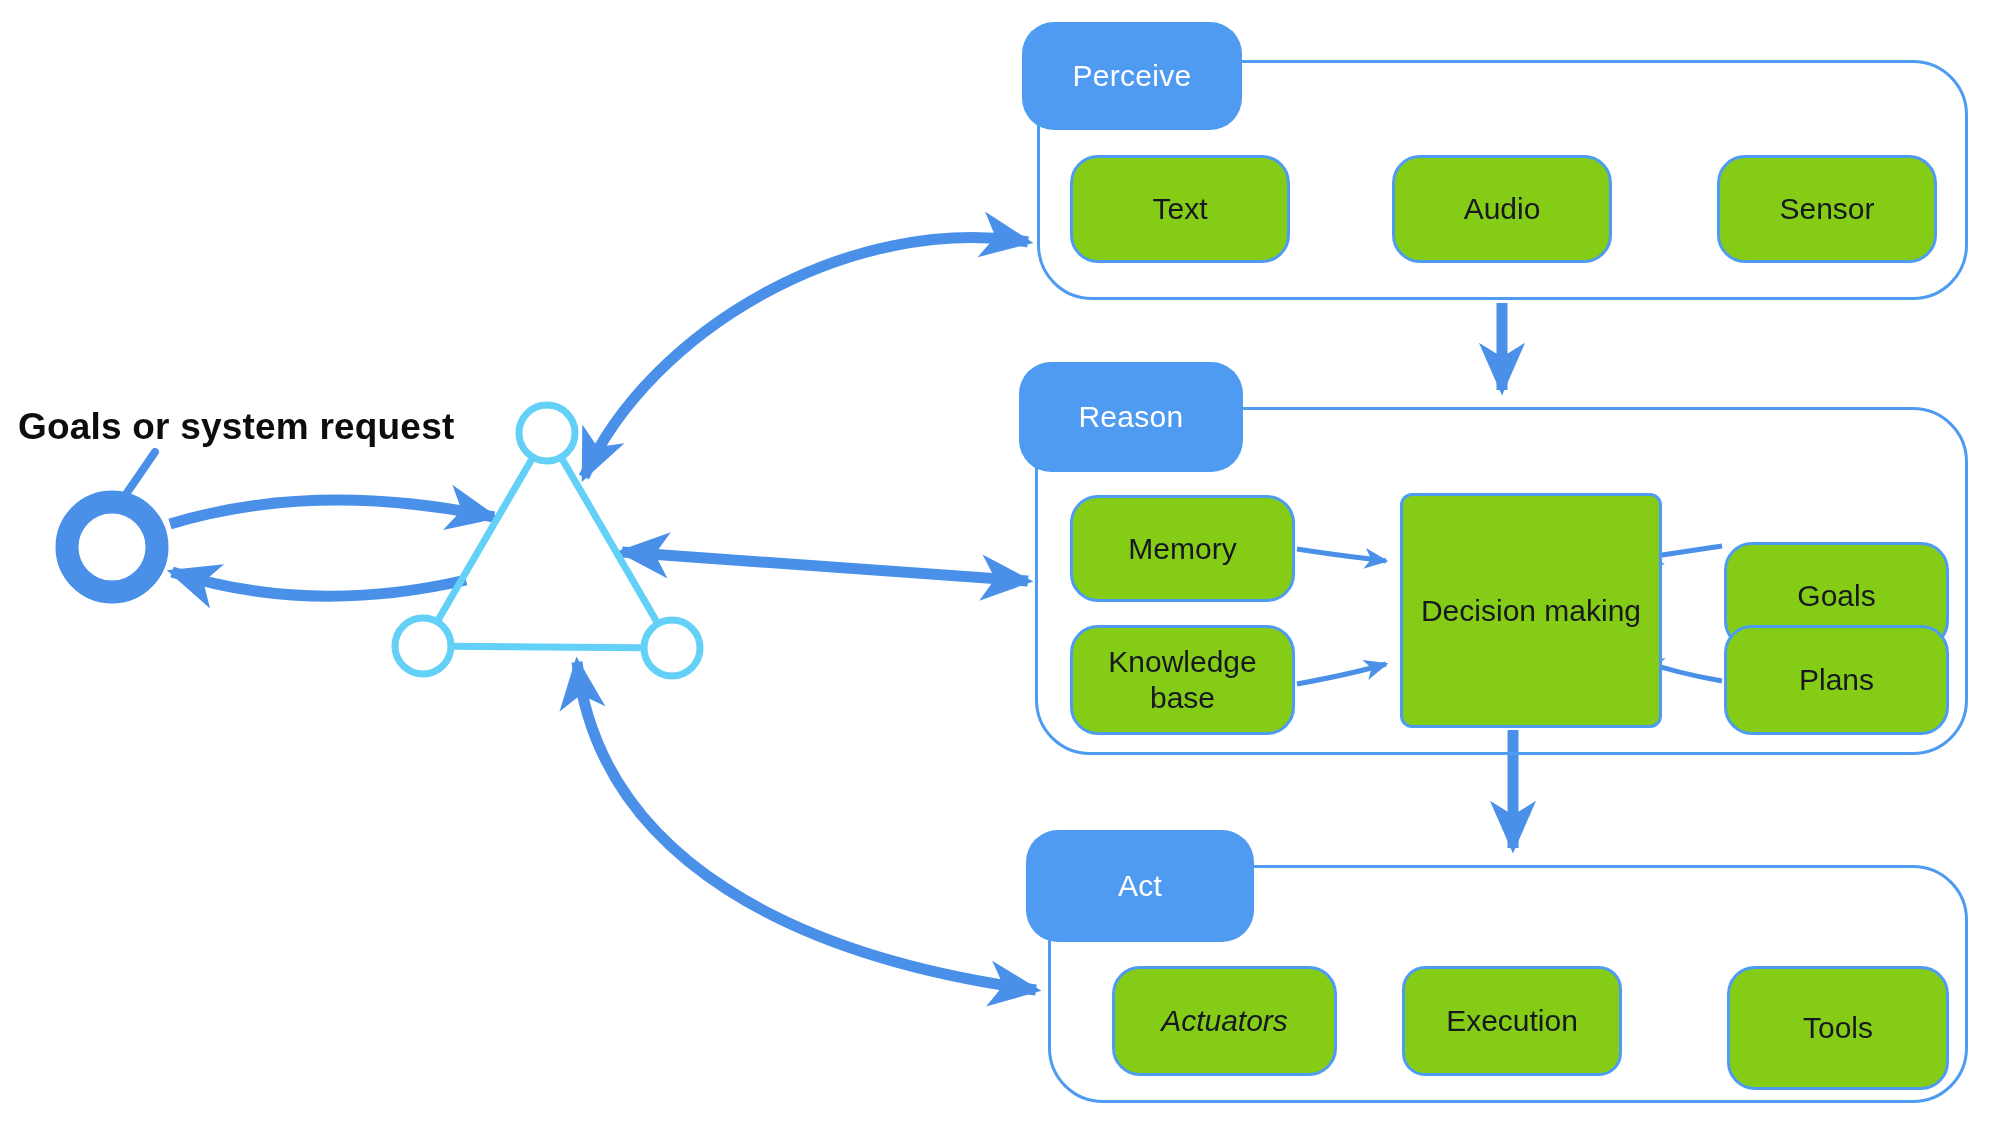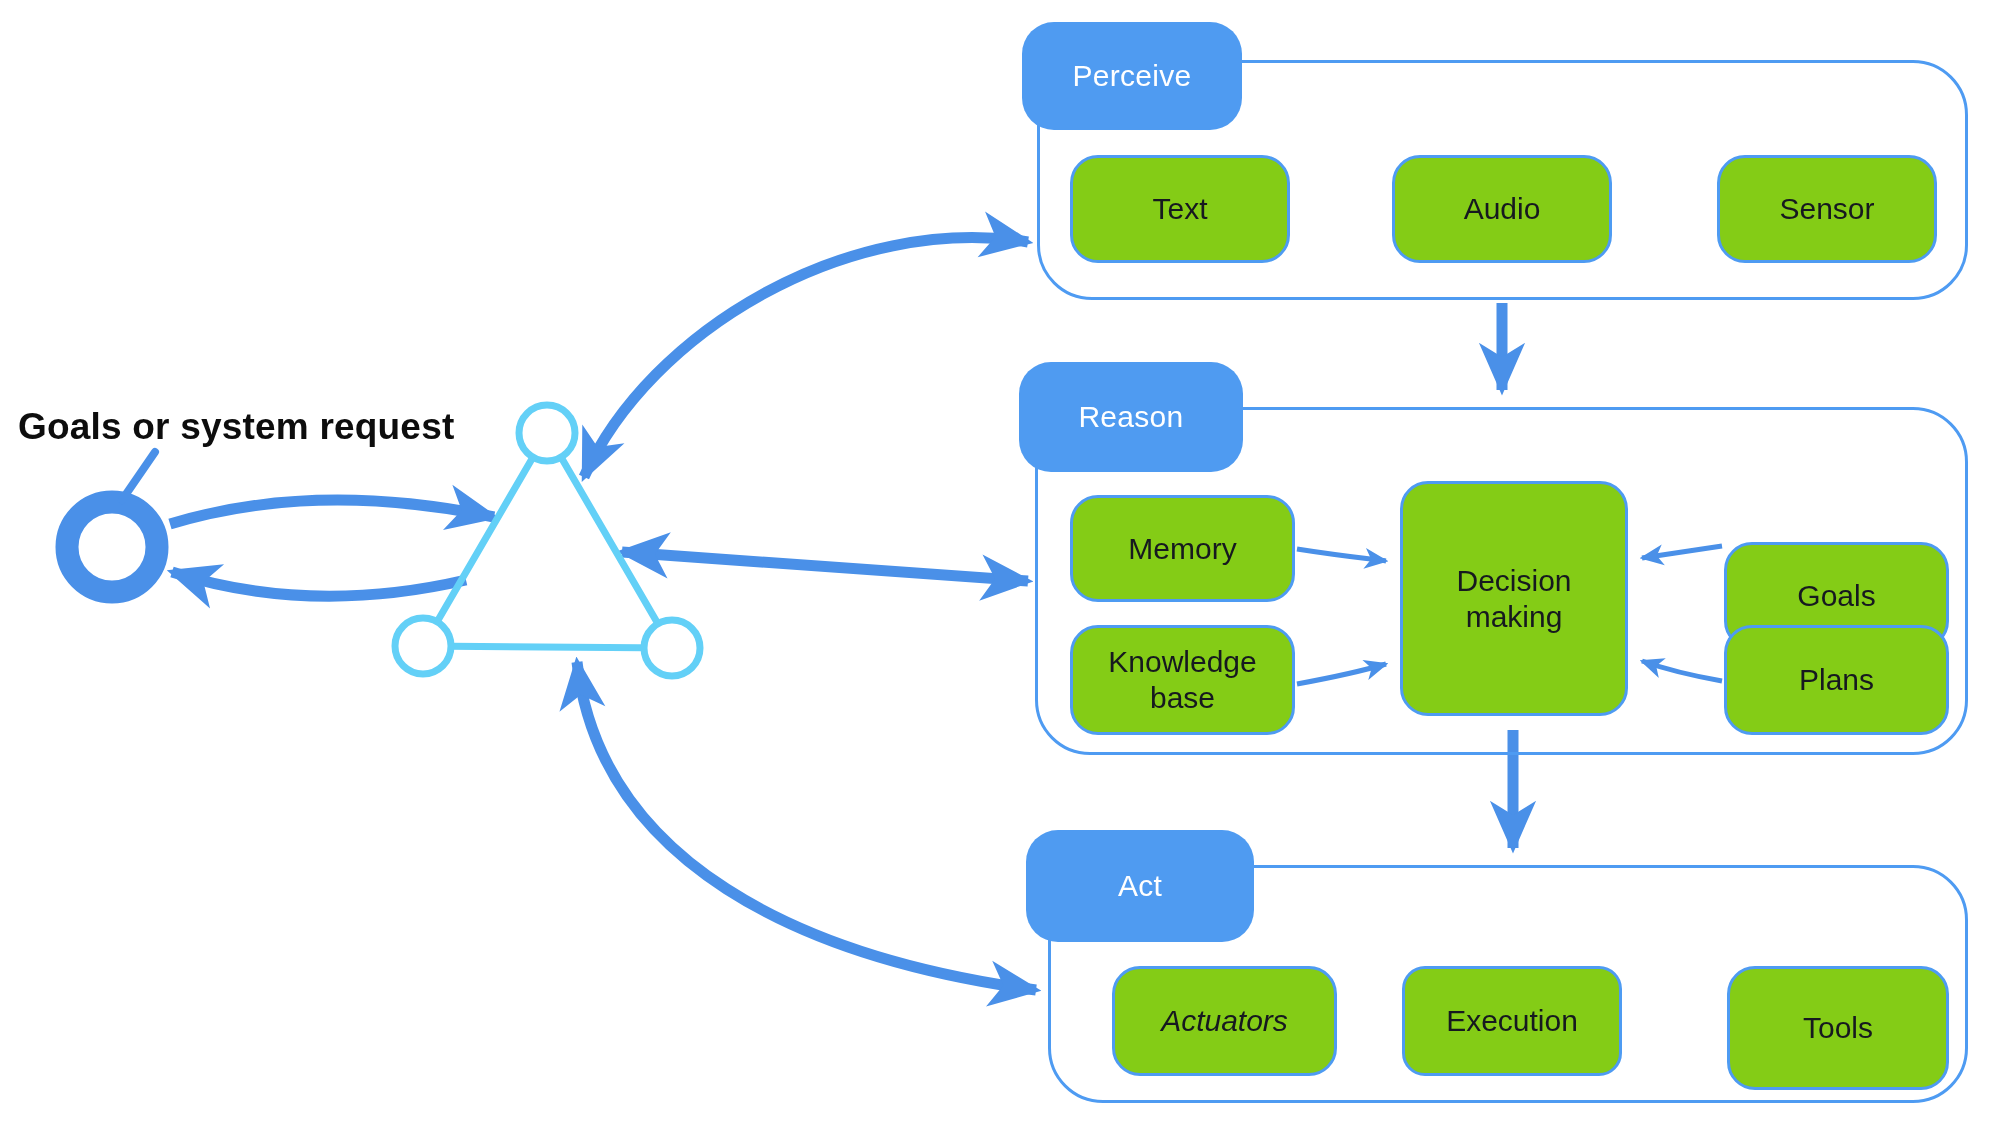--- a/index.html
+++ b/index.html
@@ -109,21 +109,21 @@
   <div class="section" style="left:1035px;top:407px;width:933px;height:348px;"></div>
   <div class="tab" style="left:1019px;top:362px;width:224px;height:110px;">
     <span>Reason</span>
   </div>
   <div class="node" style="left:1070px;top:495px;width:225px;height:107px;">
     <span>Memory</span>
   </div>
   <div class="node" style="left:1070px;top:625px;width:225px;height:110px;">
     <span>Knowledge base</span>
   </div>
-  <div class="node" style="left:1400px;top:481px;width:228px;height:235px;">
+  <div class="node" style="left:1400px;top:493px;width:262px;height:235px;border-radius:12px;">
     <span>Decision making</span>
   </div>
   <div class="node" style="left:1724px;top:494px;width:225px;height:107px;margin-top:48px;">
     <span>Goals</span>
   </div>
   <div class="node" style="left:1724px;top:625px;width:225px;height:110px;">
     <span>Plans</span>
   </div>
 
   <div class="section" style="left:1048px;top:865px;width:920px;height:238px;"></div>

